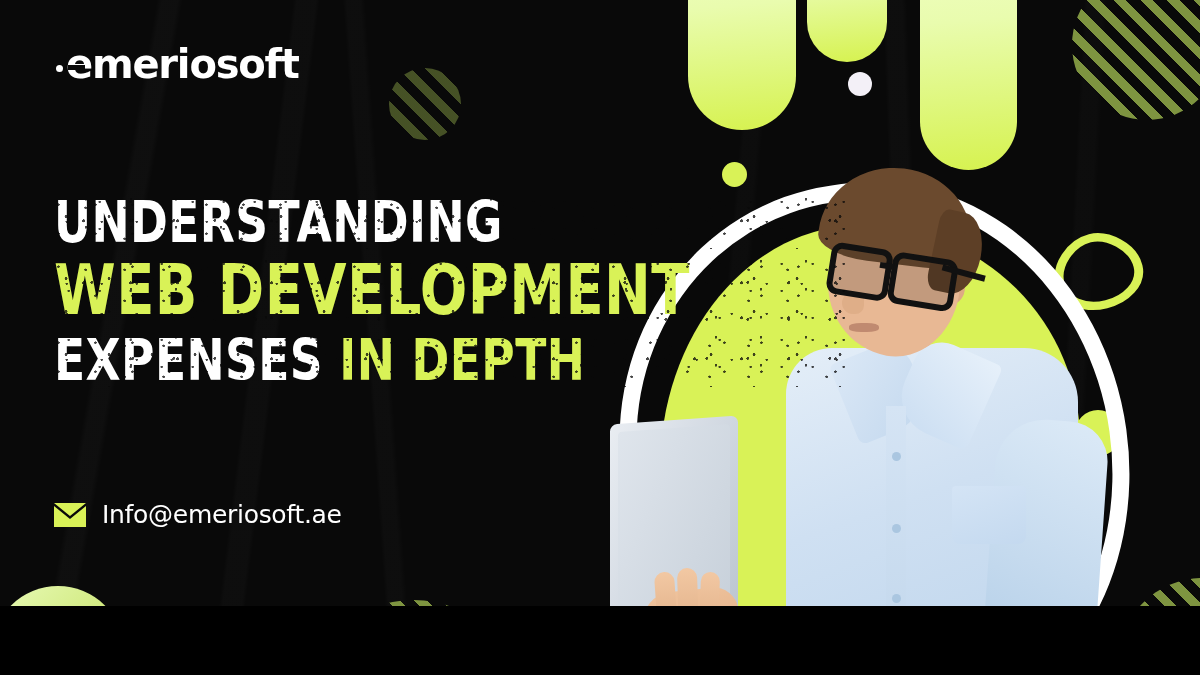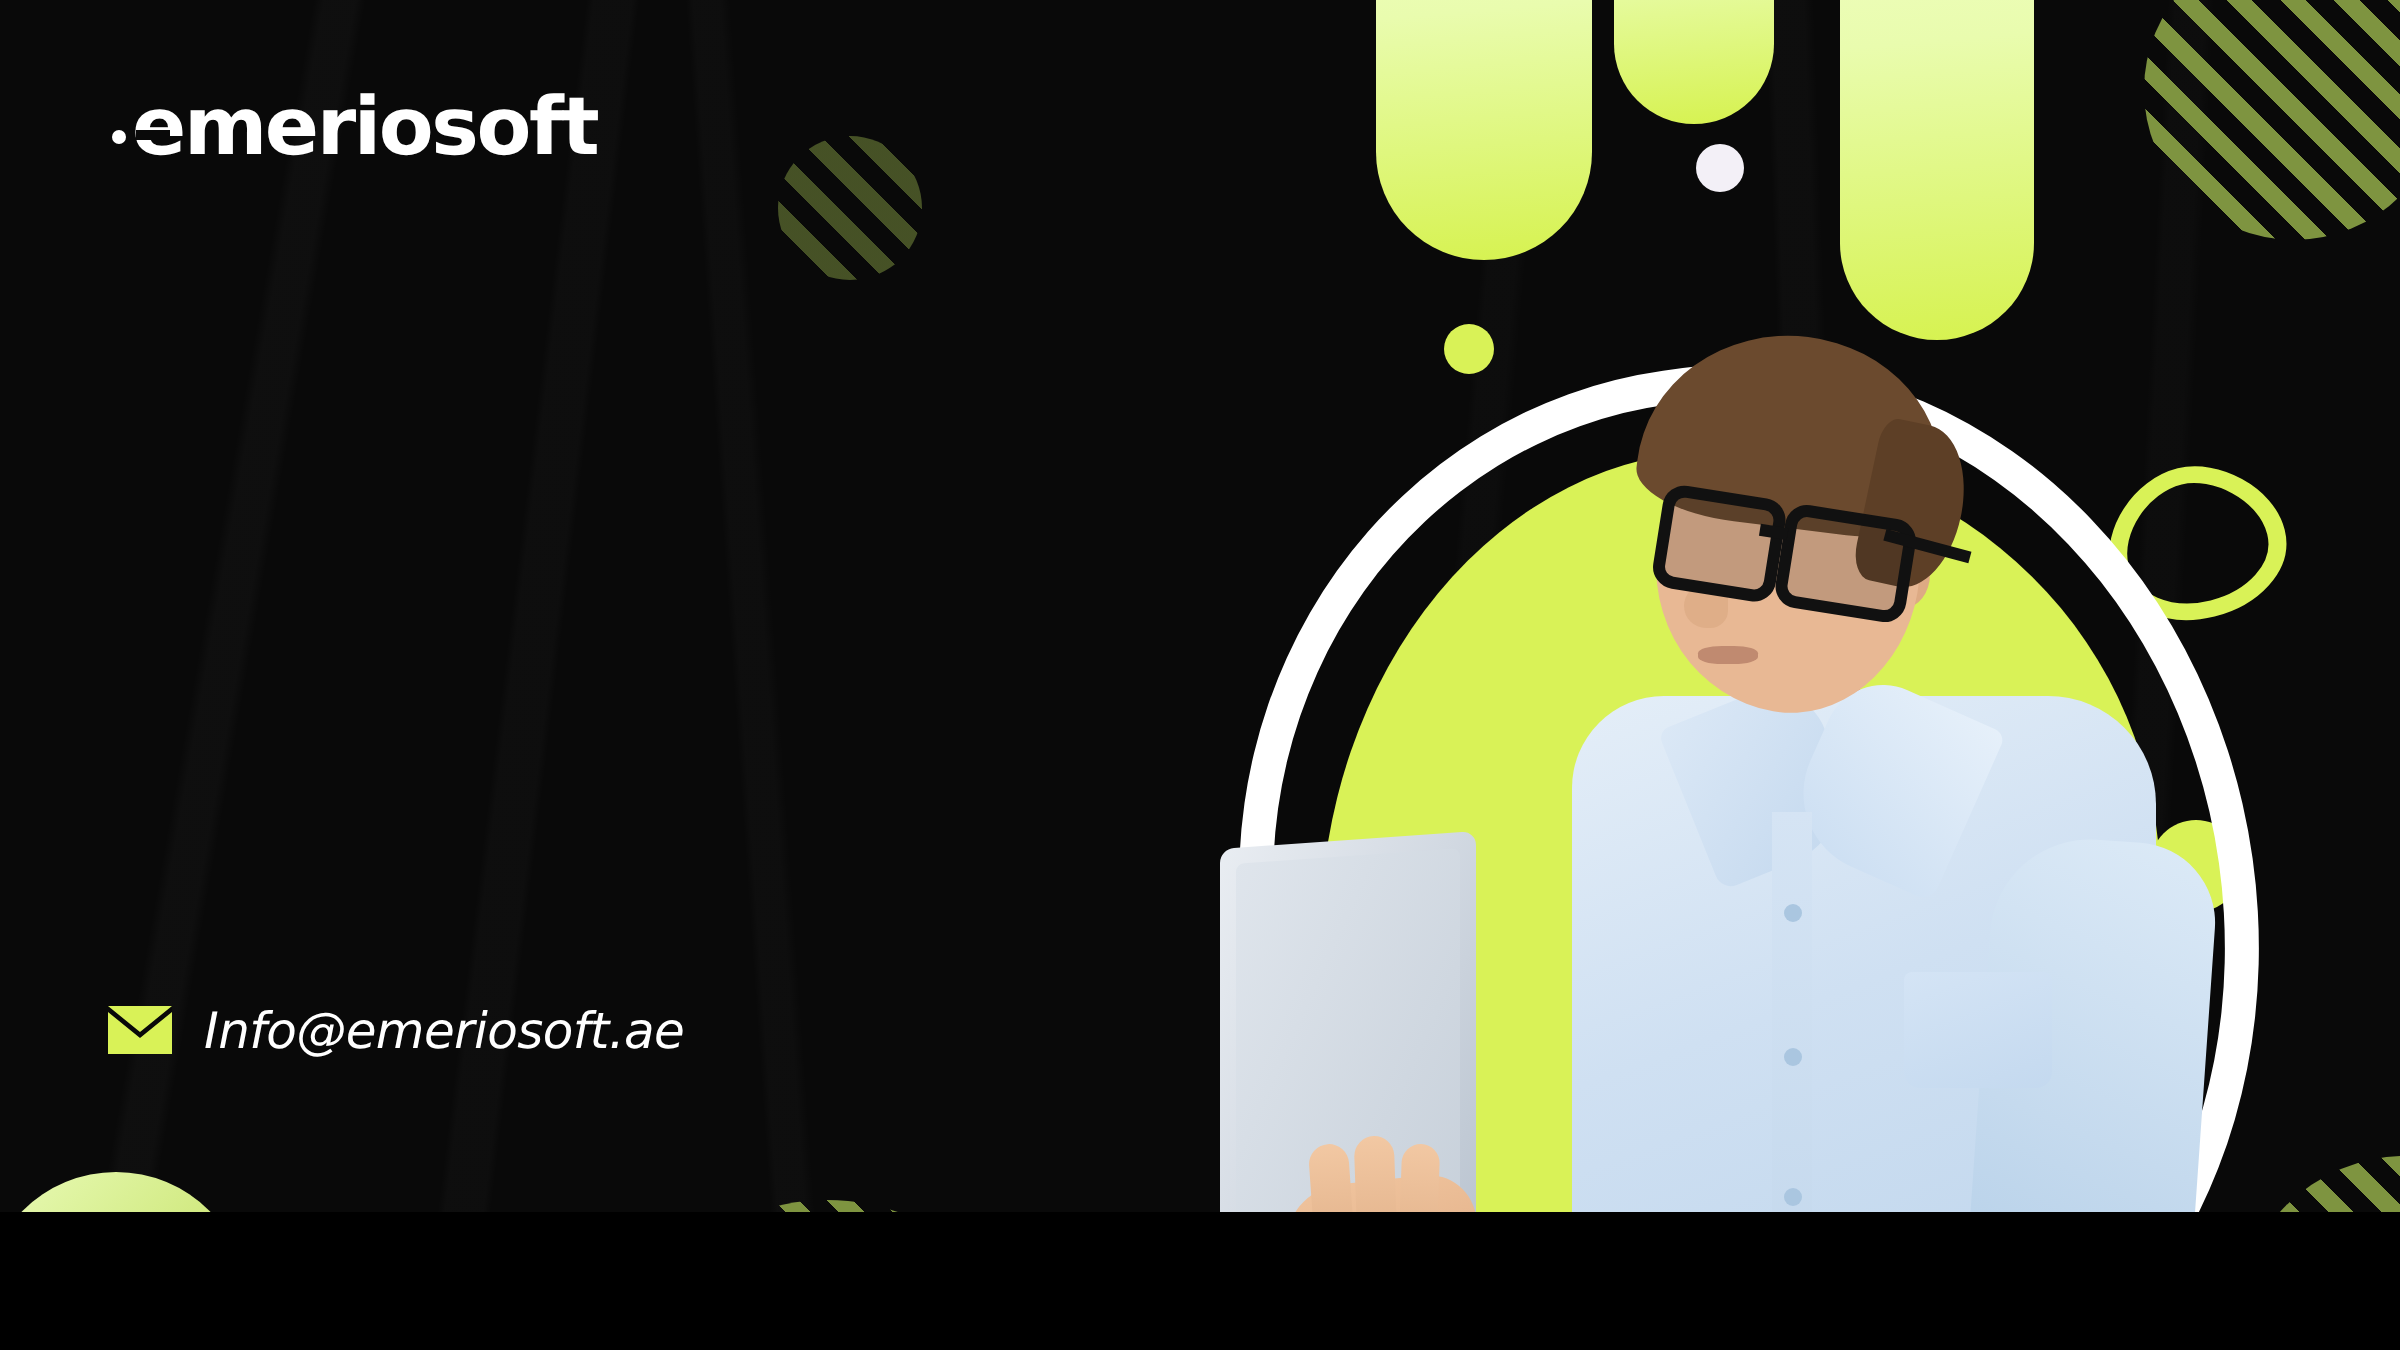--- a/index.html
+++ b/index.html
@@ -146,21 +146,21 @@
       radial-gradient(circle at 63% 71%, #090909 0 1.4px, transparent 1.7px),
       radial-gradient(circle at 81% 38%, #090909 0 1.1px, transparent 1.4px),
       radial-gradient(circle at 92% 66%, #090909 0 1.2px, transparent 1.5px),
       radial-gradient(circle at 36% 86%, #090909 0 1px, transparent 1.3px),
       radial-gradient(circle at 71% 12%, #090909 0 1.1px, transparent 1.4px);
     background-size:37px 29px,43px 33px,31px 27px,47px 35px,39px 31px,41px 37px,35px 30px,45px 28px;
     opacity:.75;mix-blend-mode:normal;}
 
   
   .contact{position:absolute;left:54px;top:500px;}
-  .crow{display:flex;align-items:flex-end;margin-bottom:18px;font-style:italic;}
+  .crow{display:flex;align-items:flex-start;margin-bottom:18px;}
   .cicon{width:32px;height:30px;margin-right:16px;display:flex;align-items:center;justify-content:center;flex:0 0 32px;}
   .ctext{color:#fff;font-size:25px;font-family:"DejaVu Sans",sans-serif;letter-spacing:-.3px;}
 </style>
 </head>
 <body>
 
 <div class="banner">
 
   <div class="streaks"></div>
 
@@ -232,20 +232,31 @@
       <div class="finger" style="left:-12px;top:448px;width:20px;height:68px;transform:rotate(-2deg);"></div>
       <div class="finger" style="left:10px;top:452px;width:19px;height:64px;transform:rotate(2deg);"></div>
     </div>
   </div>
 
   <div class="logo">
     <div class="logo-dot"></div>
     <div class="logo-text"><span class="logo-e">e</span>meriosoft</div>
   </div>
 
+  <div class="headline">
+    <div class="grunge">
+      <div class="hl hl1">UNDERSTANDING</div>
+    </div>
+    <div class="grunge">
+      <div class="hl hl2">WEB DEVELOPMENT</div>
+    </div>
+    <div class="grunge">
+      <div class="hl hl3"><span class="w">EXPENSES</span> <span class="g">IN DEPTH</span></div>
+    </div>
+  </div>
 
   <div class="contact">
     <div class="crow">
       <div class="cicon">
         <svg width="32" height="24" viewBox="0 0 32 24">
           <rect x="0" y="0" width="32" height="24" fill="#d9f257"></rect>
           <path d="M0 0 L16 13 L32 0 L32 3 L16 16 L0 3 Z" fill="#090909"></path>
         </svg>
       </div>
       <div class="ctext">Info@emeriosoft.ae</div>

